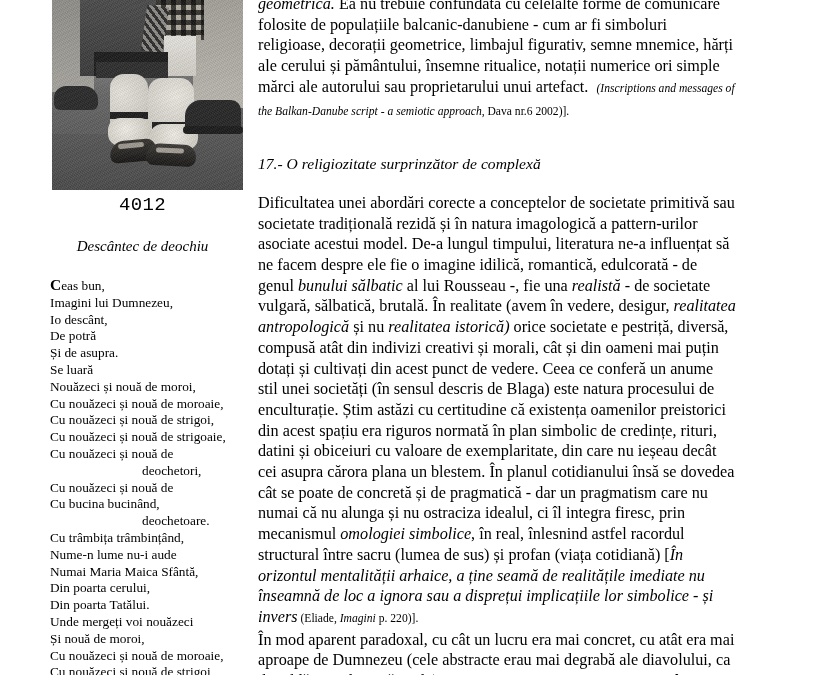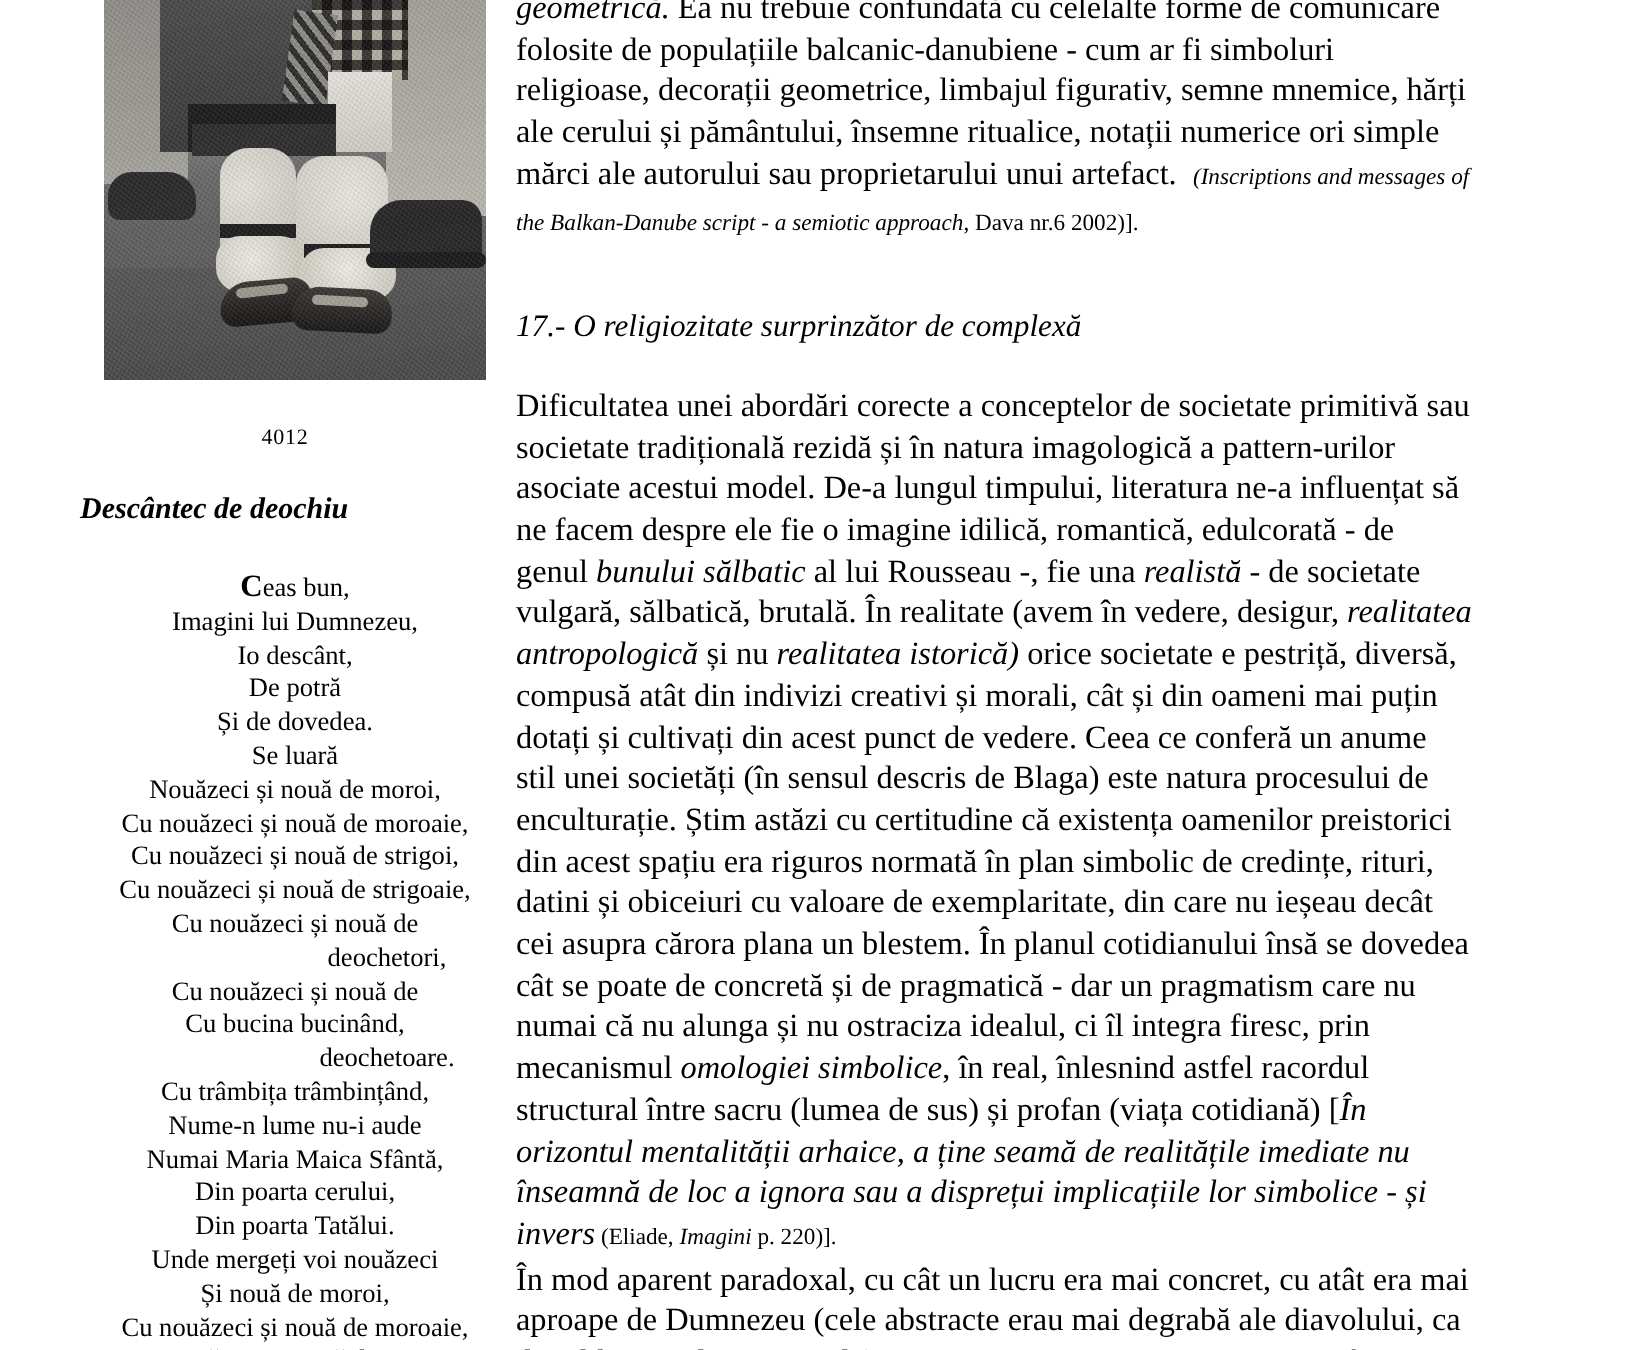--- a/index.html
+++ b/index.html
@@ -161,37 +161,39 @@
     position: absolute; left: 66px; top: 143px; width: 26px; height: 5px;
     background: #9c988f; border-radius: 4px; transform: rotate(-6deg);
   }
   .photo-frame .shoe-hl-r {
     position: absolute; left: 104px; top: 148px; width: 28px; height: 5px;
     background: #a39f96; border-radius: 4px; transform: rotate(3deg);
   }
 
   .fig-number {
     text-align: center;
-    font-size: 11px;
-    margin-top: 23px;
+    font-size: 19px;
+    margin-top: 4px;
     letter-spacing: .4px;
+    font-family: Liberation Mono, monospace;
   }
   .poem-title {
-    font-weight: bold;
+    text-align: center;
+    font-weight: normal;
     font-style: italic;
     font-size: 15px;
     margin-top: 22px;
   }
   .poem {
     margin-top: 22px;
     font-size: 13.3px;
     line-height: 16.8px;
     padding-left: 10px;
   }
-  .poem .vline { white-space: pre; text-align: center; }
+  .poem .vline { white-space: pre; }
   .poem .vline.indent { padding-left: 92px; }
   .poem .dropcap {
     font-size: 15.5px;
     font-weight: 600;
   }
 
   
   .right-col {
     position: absolute;
     left: 258px;
@@ -253,21 +255,21 @@
 
     <div class="fig-number">4012</div>
 
     <div class="poem-title">Descântec de deochiu</div>
 
     <div class="poem">
       <div class="vline"><span class="dropcap">C</span><span>eas bun,</span></div>
       <div class="vline">Imagini lui Dumnezeu,</div>
       <div class="vline">Io descânt,</div>
       <div class="vline">De potră</div>
-      <div class="vline">Și de dovedea.</div>
+      <div class="vline">Și de asupra.</div>
       <div class="vline">Se luară</div>
       <div class="vline">Nouăzeci și nouă de moroi,</div>
       <div class="vline">Cu nouăzeci și nouă de moroaie,</div>
       <div class="vline">Cu nouăzeci și nouă de strigoi,</div>
       <div class="vline">Cu nouăzeci și nouă de strigoaie,</div>
       <div class="vline">Cu nouăzeci și nouă de</div>
       <div class="vline indent">deochetori,</div>
       <div class="vline">Cu nouăzeci și nouă de</div>
       <div class="vline">Cu bucina bucinând,</div>
       <div class="vline indent">deochetoare.</div>

